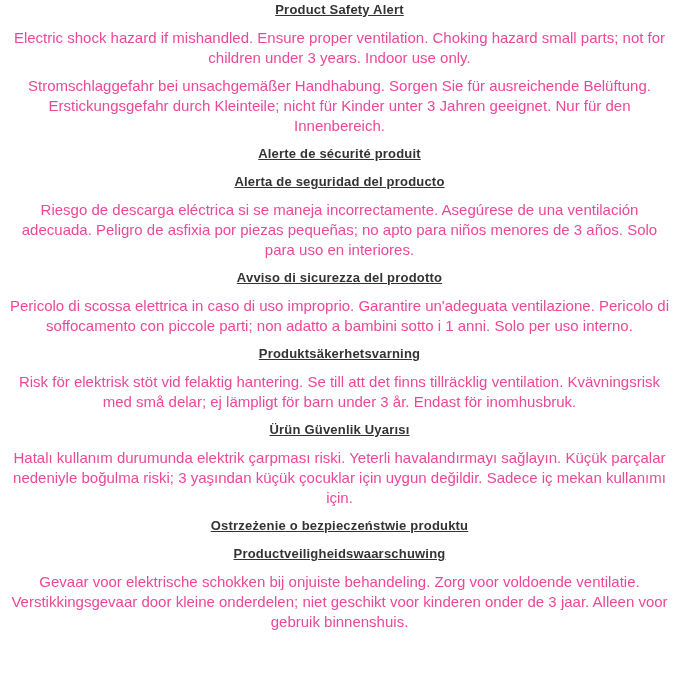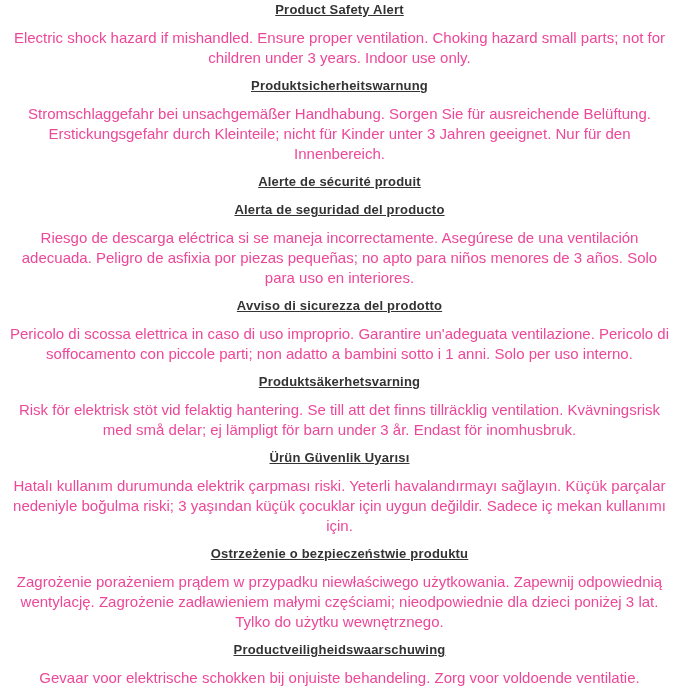--- a/index.html
+++ b/index.html
@@ -44,21 +44,20 @@
 <body>
 
 <main class="safety-doc">
 
   <section class="safety-section">
     <h2 class="safety-heading">Product Safety Alert</h2>
     <p class="safety-body">Electric shock hazard if mishandled. Ensure proper ventilation. Choking hazard small parts; not for children under 3 years. Indoor use only.</p>
   </section>
 
   <section class="safety-section">
-    <h2 class="safety-heading">Produktsicherheitswarnung</h2>
     <p class="safety-body">Stromschlaggefahr bei unsachgemäßer Handhabung. Sorgen Sie für ausreichende Belüftung. Erstickungsgefahr durch Kleinteile; nicht für Kinder unter 3 Jahren geeignet. Nur für den Innenbereich.</p>
   </section>
 
   <section class="safety-section">
     <h2 class="safety-heading">Alerte de sécurité produit</h2>
   </section>
 
   <section class="safety-section">
     <h2 class="safety-heading">Alerta de seguridad del producto</h2>
     <p class="safety-body">Riesgo de descarga eléctrica si se maneja incorrectamente. Asegúrese de una ventilación adecuada. Peligro de asfixia por piezas pequeñas; no apto para niños menores de 3 años. Solo para uso en interiores.</p>
@@ -74,21 +73,20 @@
     <p class="safety-body">Risk för elektrisk stöt vid felaktig hantering. Se till att det finns tillräcklig ventilation. Kvävningsrisk med små delar; ej lämpligt för barn under 3 år. Endast för inomhusbruk.</p>
   </section>
 
   <section class="safety-section">
     <h2 class="safety-heading">Ürün Güvenlik Uyarısı</h2>
     <p class="safety-body">Hatalı kullanım durumunda elektrik çarpması riski. Yeterli havalandırmayı sağlayın. Küçük parçalar nedeniyle boğulma riski; 3 yaşından küçük çocuklar için uygun değildir. Sadece iç mekan kullanımı için.</p>
   </section>
 
   <section class="safety-section">
     <h2 class="safety-heading">Ostrzeżenie o bezpieczeństwie produktu</h2>
-    <p class="safety-body">Zagrożenie porażeniem prądem w przypadku niewłaściwego użytkowania. Zapewnij odpowiednią wentylację. Zagrożenie zadławieniem małymi częściami; nieodpowiednie dla dzieci poniżej 3 lat. Tylko do użytku wewnętrznego.</p>
   </section>
 
   <section class="safety-section">
     <h2 class="safety-heading">Productveiligheidswaarschuwing</h2>
     <p class="safety-body">Gevaar voor elektrische schokken bij onjuiste behandeling. Zorg voor voldoende ventilatie. Verstikkingsgevaar door kleine onderdelen; niet geschikt voor kinderen onder de 3 jaar. Alleen voor gebruik binnenshuis.</p>
   </section>
 
 </main>
 
 </body></html>

